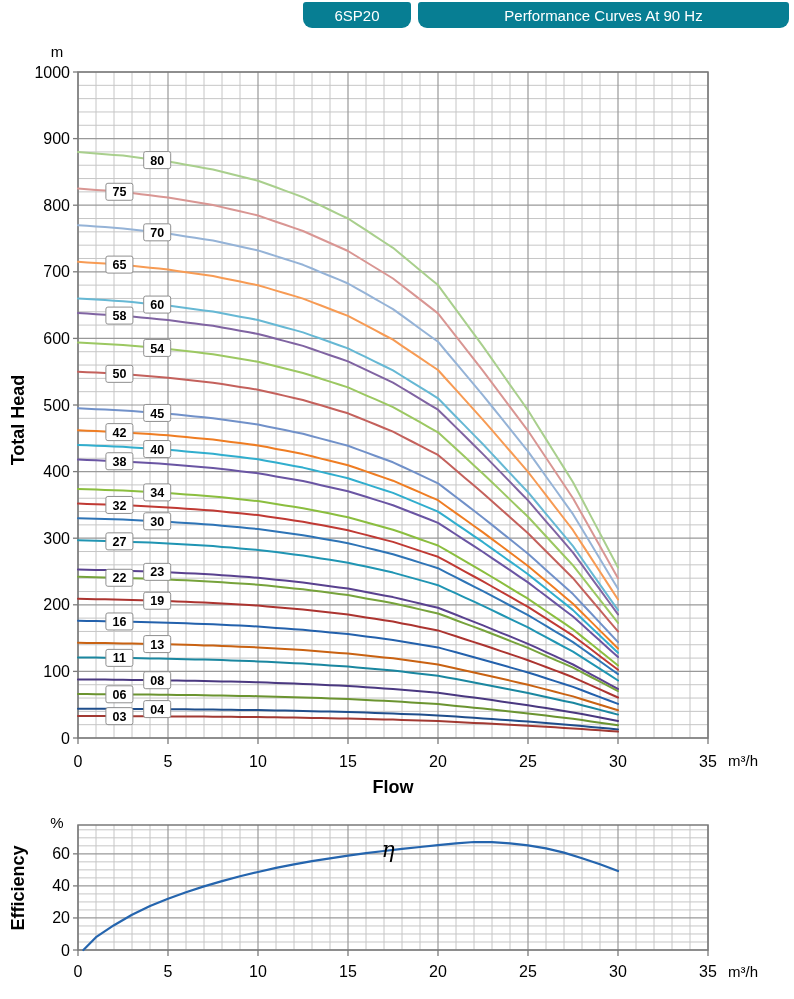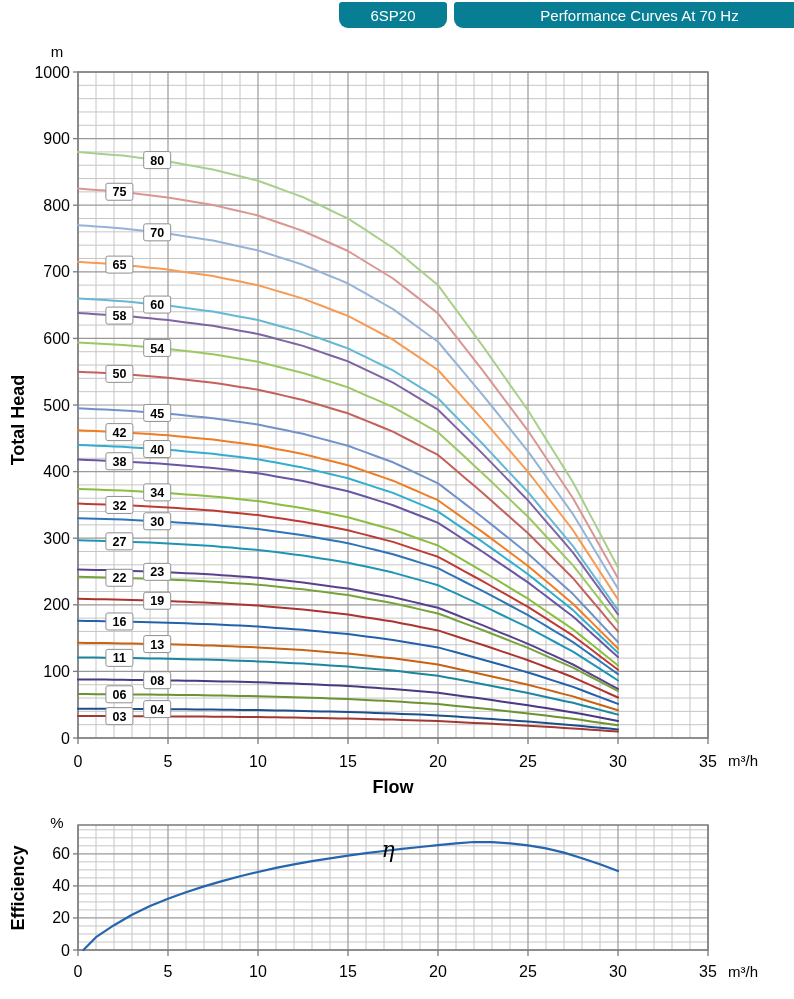--- a/index.html
+++ b/index.html
@@ -1,35 +1,35 @@
 <!DOCTYPE html>
 <html><head>
 <meta charset="utf-8">
 <style>
   html,body{margin:0;padding:0;background:#fff;}
   .page{position:relative;width:794px;height:999px;background:#fff;overflow:hidden;
         font-family:"Liberation Sans",sans-serif;}
   .badge{position:absolute;top:2px;height:26px;color:#fff;display:flex;align-items:center;
-         justify-content:center;font-size:15px;border-radius:3px 3px 9px 9px;margin-left:36px;}
+         justify-content:center;font-size:15px;border-radius:3px 3px 9px 9px;}
   #badge-model{left:303px;width:108px;}
   #badge-title{left:418px;width:371px;}
   svg text{font-family:"Liberation Sans",sans-serif;fill:#000;}
   svg .tick{font-size:16px;}
   svg .unit{font-size:15px;}
   svg .axis-title{font-size:18px;font-weight:bold;}
   svg .clabel{font-size:12.5px;font-weight:bold;}
   svg .eta{font-family:"DejaVu Serif",serif;font-style:italic;font-size:22px;}
 </style>
 </head>
 <body>
 
 <div class="page">
 
   <div class="badge" id="badge-model" style="background: rgb(7, 126, 147);">6SP20</div>
-  <div class="badge" id="badge-title" style="background: rgb(7, 126, 147);">Performance Curves At 70 Hz</div>
+  <div class="badge" id="badge-title" style="background: rgb(7, 126, 147);">Performance Curves At 90 Hz</div>
 
   <svg id="fig" width="794" height="999" viewBox="0 0 794 999">
 
     <g id="main-grid">
         <line x1="96" y1="72" x2="96" y2="738" stroke="#c6c6c6" stroke-width="1"></line>
         <line x1="114" y1="72" x2="114" y2="738" stroke="#c6c6c6" stroke-width="1"></line>
         <line x1="132" y1="72" x2="132" y2="738" stroke="#c6c6c6" stroke-width="1"></line>
         <line x1="150" y1="72" x2="150" y2="738" stroke="#c6c6c6" stroke-width="1"></line>
         <line x1="186" y1="72" x2="186" y2="738" stroke="#c6c6c6" stroke-width="1"></line>
         <line x1="204" y1="72" x2="204" y2="738" stroke="#c6c6c6" stroke-width="1"></line>

